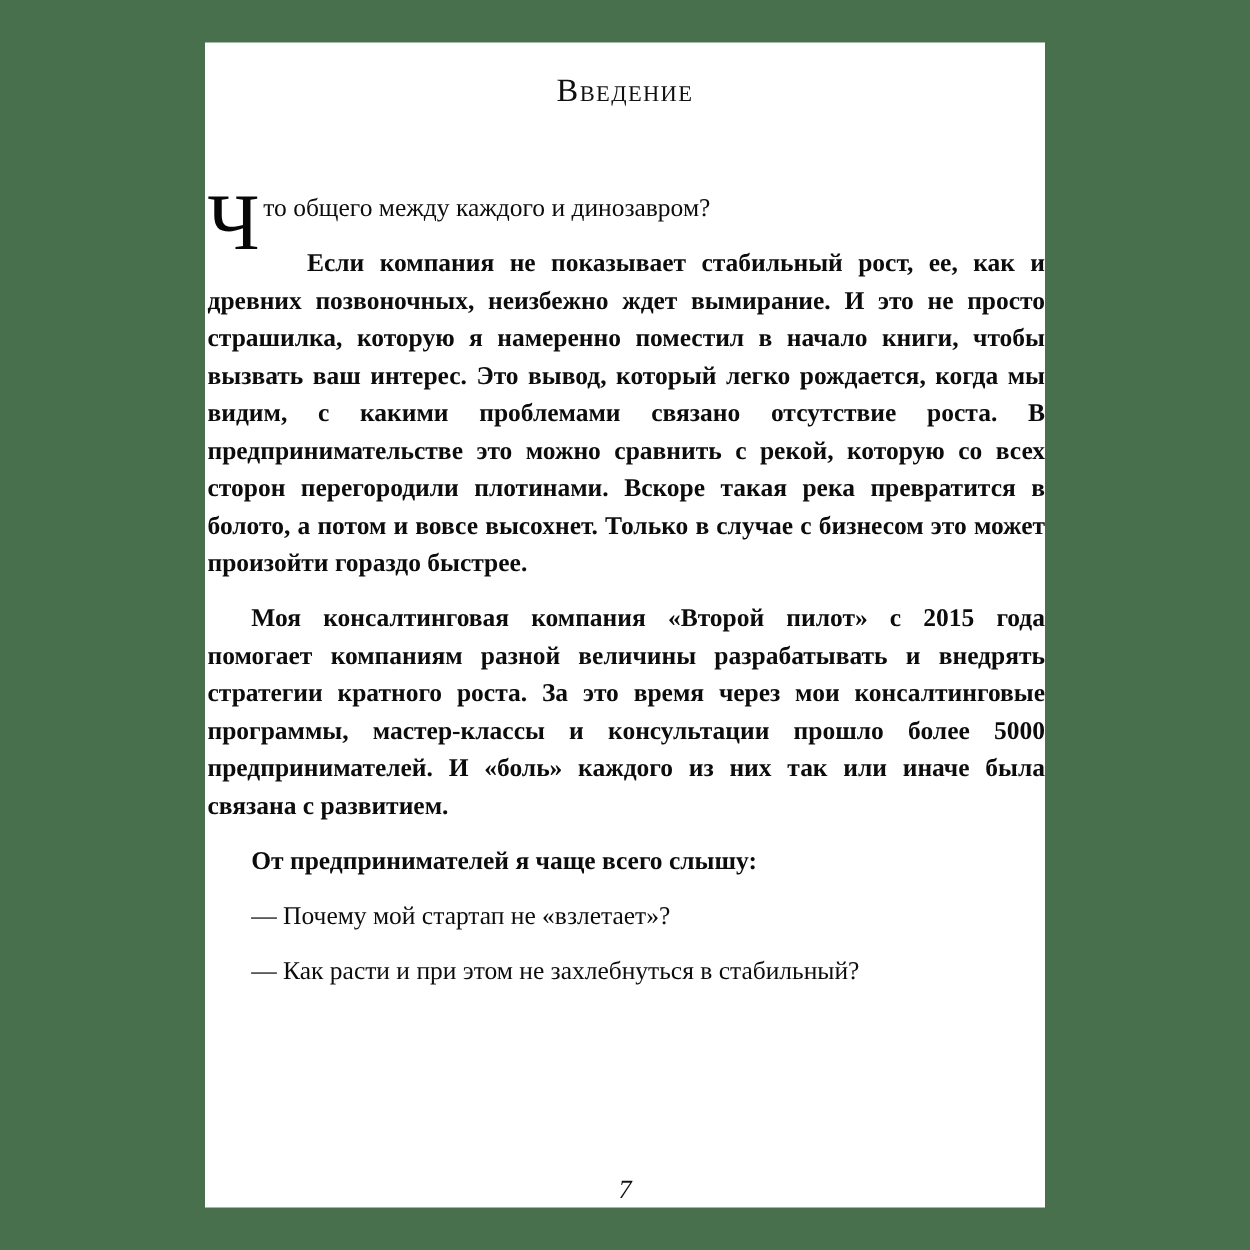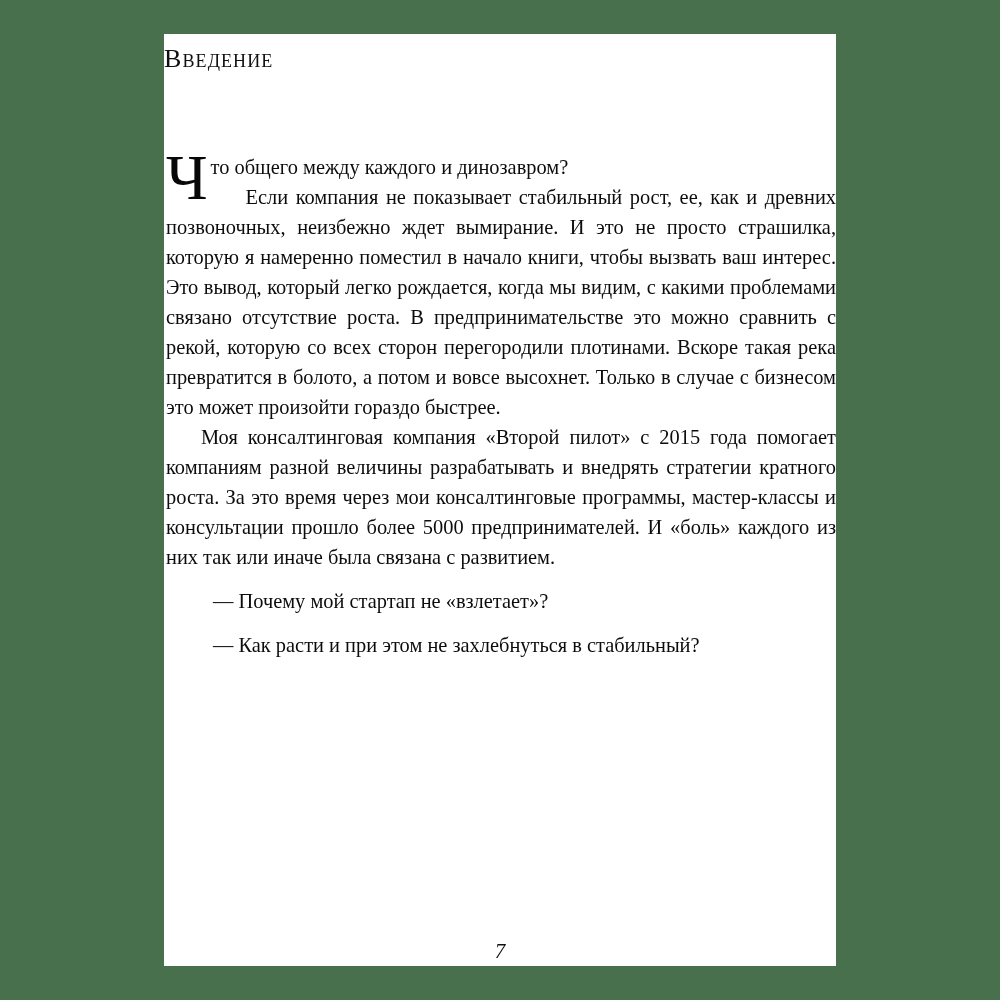--- a/index.html
+++ b/index.html
@@ -21,29 +21,30 @@
     top: 34px;
     width: 672px;
     height: 932px;
     background: #ffffff;
     box-sizing: border-box;
     overflow: hidden;
   }
 
   
   .chapter-title {
+    text-align: center;
     font-family: "Liberation Serif", "DejaVu Serif", serif;
     font-size: 26px;
     line-height: 30px;
     letter-spacing: 1.1px;
     color: #101010;
     font-variant: small-caps;
     font-weight: 400;
     margin: 0;
-    padding-top: 10px;
+    padding-top: 24px;
     white-space: pre;
   }
 
   
   .text-column {
     position: absolute;
     left: 2px;
     top: 118px;
     width: 670px;
     color: #0c0c0c;
@@ -56,20 +57,22 @@
     text-align: justify;
     text-align-last: left;
     text-indent: 35px;
     color: #0c0c0c;
     -webkit-hyphens: none;
     hyphens: none;
     word-spacing: 0px;
   }
 
   .para + .para {
+    margin-top: 14px;
+    font-weight: bold;
   }
 
   
   .para-opening {
     text-indent: 0;
     margin-top: 0;
   }
 
   .dropcap {
     float: left;
@@ -83,21 +86,21 @@
   }
 
   
   .para-runin {
     text-indent: 35px;
     margin-top: 0;
   }
 
   
   .dash-item {
-    margin: 12px;
+    margin: 0;
     font-size: 20.4px;
     line-height: 30px;
     text-indent: 35px;
     text-align: left;
     color: #0c0c0c;
   }
   .dash-item + .dash-item,
   .para + .dash-item,
   .dash-item + .para {
     margin-top: 14px;
@@ -128,20 +131,21 @@
 
     <p class="para para-opening">
       <span class="dropcap">Ч</span><span>то общего между каждого и динозавром?</span>
     </p>
 
     <p class="para para-runin">Если компания не показывает стабильный рост, ее, как и древних позвоночных, неизбежно ждет вымирание. И это не просто страшилка, которую я намеренно поместил в начало книги, чтобы вызвать ваш интерес. Это вывод, который легко рождается, когда мы видим, с какими проблемами связано отсутствие роста. В предпринимательстве это можно сравнить с рекой, которую со всех сторон перегородили плотинами. Вскоре такая река превратится в болото, а потом и вовсе высохнет. Только в случае с бизнесом это может произойти гораздо быстрее.</p>
 
 
     <p class="para">Моя консалтинговая компания «Второй пилот» с 2015 года помогает компаниям разной величины разрабатывать и внедрять стратегии кратного роста. За это время через мои консалтинговые программы, мастер-классы и консультации прошло более 5000 предпринимателей. И «боль» каждого из них так или иначе была связана с развитием.</p>
 
+    <p class="para">От предпринимателей я чаще всего слышу:</p>
 
     <p class="dash-item">— Почему мой стартап не «взлетает»?</p>
 
     <p class="dash-item">— Как расти и при этом не захлебнуться в стабильный?</p>
 
   </div>
 
   <div class="page-number">7</div>
 
 </div>

